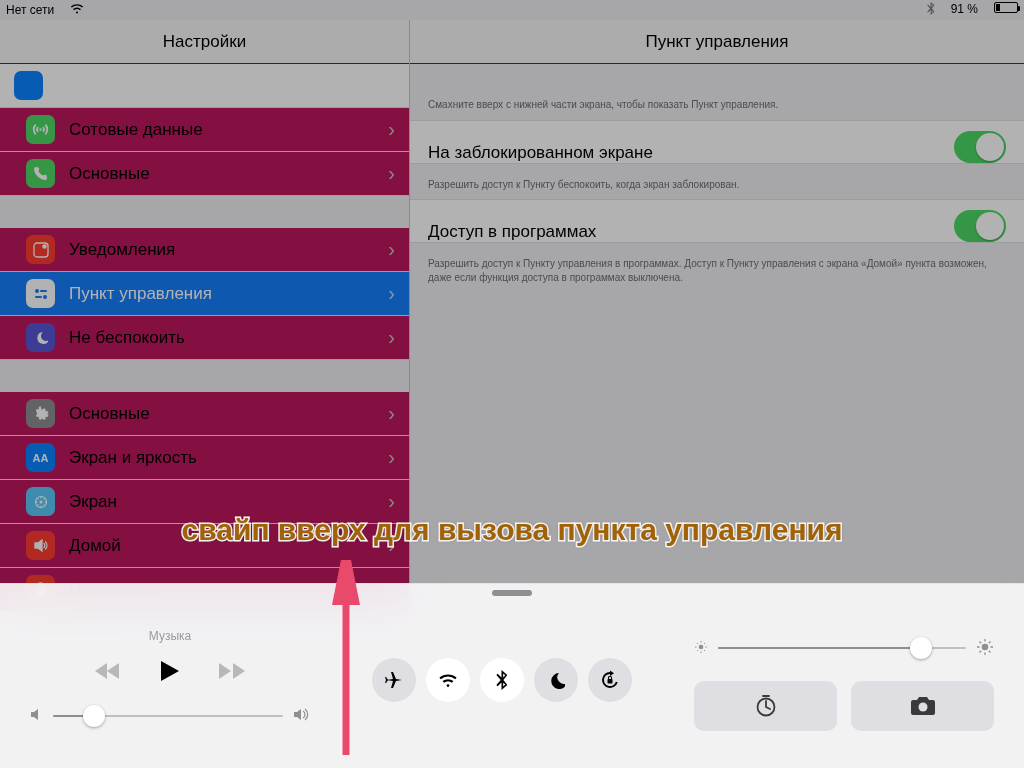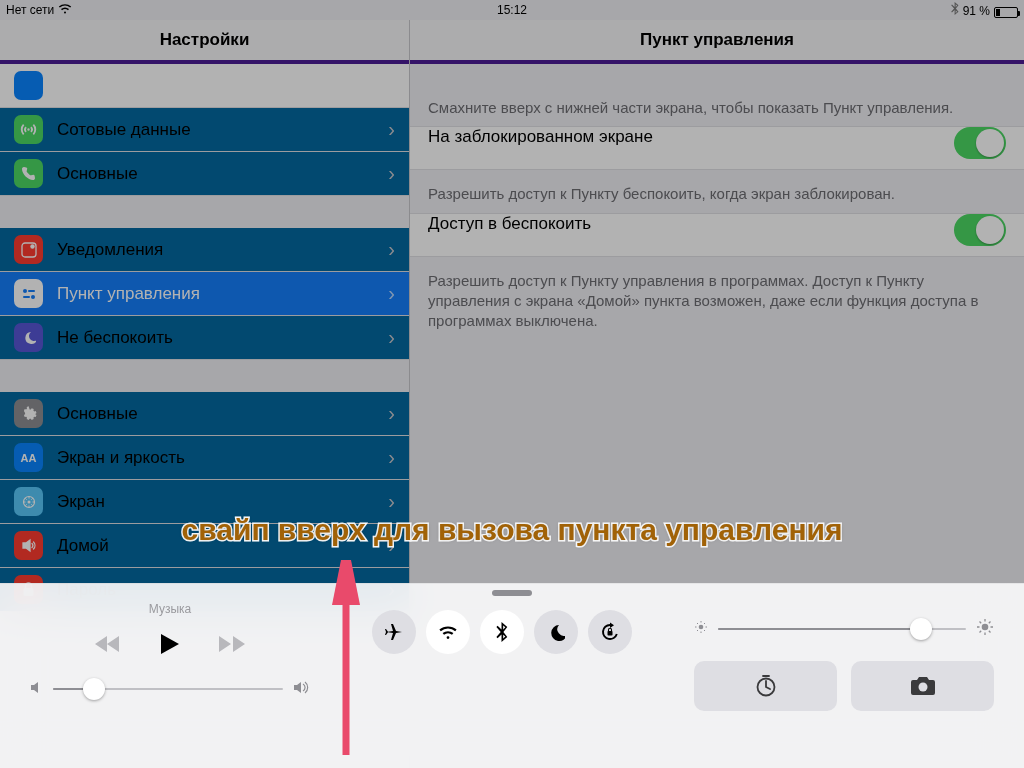--- a/index.html
+++ b/index.html
@@ -3,62 +3,62 @@
 <meta charset="utf-8">
 <style>
   * { box-sizing: border-box; margin: 0; padding: 0; font-family: -apple-system, "Helvetica Neue", Arial, sans-serif; }
   html, body { width: 1024px; height: 768px; overflow: hidden; background: #efeff4; }
 
   
   .statusbar { position: absolute; top: 0; left: 0; right: 0; height: 20px;
                display: flex; align-items: center; justify-content: space-between;
                padding: 0 6px; font-size: 12px; color: #000; z-index: 5; }
   .statusbar .center { position: absolute; left: 0; right: 0; text-align: center; font-weight: 500; }
-  .statusbar .left, .statusbar .right { display: flex; align-items: flex-end; gap: 4px; }
+  .statusbar .left, .statusbar .right { display: flex; align-items: flex-start; gap: 16px; }
   .wifi   { font-size: 12px; }
   .bt     { font-size: 12px; color: #7a7a7a; }
   .battery { display: inline-block; width: 24px; height: 11px; border: 1px solid #000; border-radius: 2px; position: relative; }
   .battery::after { content: ""; position: absolute; right: -3px; top: 3px; width: 2px; height: 5px; background:#000; border-radius: 0 1px 1px 0; }
   .battery .fill { position: absolute; left: 1px; top: 1px; bottom: 1px; width: 20%; background:#000; }
 
   
   .split { position: absolute; top: 20px; bottom: 0; left: 0; right: 0; display: flex; }
   .sidebar { width: 410px; border-right: 1px solid #c8c7cc; display: flex; flex-direction: column; background:#efeff4;}
   .detail  { flex: 1; background: #efeff4; }
 
   .hdr { height: 44px; display: flex; align-items: center; justify-content: center;
-         font-weight: 700; font-size: 17px; border-bottom: 4px solid #4c1d95; background: #f7f7f8; }
+         font-weight: 400; font-size: 17px; border-bottom: 1px solid #4c1d95; background: #f7f7f8; }
 
   .list   { overflow-y: auto; flex: 1; }
   .group  { margin-top: 0; }
   .group.spacer { height: 32px; }
-  .row { height: 44px; background: #0369a1; display: flex; align-items: center;
+  .row { height: 44px; background: #be185d; display: flex; align-items: center;
          padding: 0 14px 0 14px; border-bottom: 1px solid #e0e0e4; font-size: 17px; color:#000;}
   .row .icon { width: 29px; height: 29px; border-radius: 7px; margin-right: 14px;
-               display: flex; align-items: center; justify-content: center; color:#fff; font-size:15px; flex-shrink:0;}
+               display: flex; align-items: center; justify-content: center; color:#fff; font-size:15px; flex-shrink:0;margin-left:12px;}
   .row .chev { margin-left: auto; color:#c7c7cc; font-size:20px; }
   .row.selected { background: #157efb; color: #fff; }
   .row.selected .chev { color: rgba(255,255,255,.7); }
   .row.selected .icon { background:#fff !important; color:#157efb !important; }
   .placeholder { height:44px; background:#fff; border-bottom:1px solid #e0e0e4;
                  display:flex; align-items:center; padding-left:14px;}
   .placeholder .icon { width:29px; height:29px; border-radius:7px; background:#0a84ff;}
 
   
   .bg-green  { background:#4cd964; }
   .bg-red    { background:#ff3b30; }
   .bg-gray   { background:#8e8e93; }
   .bg-blue   { background:#0a84ff; }
   .bg-lblue  { background:#5ac8fa; }
   .bg-purple { background:#5856d6; }
 
   
   .detail-body { padding: 0; }
-  .hint { padding: 14px 18px 8px; font-size: 15px; color:#6d6d72; line-height:1.35; }
-  .d-row { background:#fff; height:44px; display:flex; align-items:flex-start; padding:0 18px;
+  .hint { padding: 14px 18px 8px; font-size: 10px; color:#6d6d72; line-height:1.35; }
+  .d-row { background:#fff; height:44px; display:flex; align-items:flex-end; padding:0 18px;
            font-size:17px; border-top:1px solid #e0e0e4; border-bottom:1px solid #e0e0e4;}
   .switch { margin-left:auto; width:52px; height:32px; border-radius:16px; background:#4cd964;
             position:relative; }
   .switch::after { content:""; position:absolute; right:2px; top:2px; width:28px; height:28px;
                    border-radius:50%; background:#fff; box-shadow:0 1px 2px rgba(0,0,0,.3); }
 
   
   .dim { position:absolute; inset:0; background:rgba(0,0,0,0.30); z-index:8; }
 
   
@@ -68,21 +68,21 @@
                 text-shadow:0 0 4px rgba(0,0,0,.2); }
   .arrow { position:absolute; left:326px; top:560px; z-index:20; }
 
   
   .cc { position:absolute; left:0; right:0; bottom:0; height:185px; z-index:15;
         background:rgba(248,248,250,.92); backdrop-filter:blur(20px);
         border-top:1px solid rgba(0,0,0,.05); }
   .grabber { position:absolute; top:6px; left:50%; transform:translateX(-50%);
              width:40px; height:6px; border-radius:3px; background:#8e8e93; }
   .cc-grid { position:absolute; inset:18px 30px 18px 30px; display:flex; gap:30px; }
-  .cc-col  { display:flex; flex-direction:column; }
+  .cc-col  { display:flex; flex-direction:column; justify-content:center; }
   .col-media   { width:280px; text-align:center; }
   .col-toggles { flex:1; }
   .col-right   { width:300px; }
 
   .music-lbl { font-size:12px; color:#9a9a9e; margin-bottom:18px; }
   .transport { display:flex; align-items:center; justify-content:center; gap:40px; font-size:20px; }
   .transport .skip { color:#b8b8bc; }
   .vol-row { display:flex; align-items:center; gap:10px; margin-top:22px; }
   .vol-row .sp { color:#8e8e93; font-size:14px; }
   .slider  { flex:1; height:2px; background:#c0c0c4; position:relative; border-radius:1px;}
@@ -112,21 +112,20 @@
 
 <div class="statusbar">
   <div class="left">
     <span>Нет сети</span>
     <span class="wifi">
       <svg width="14" height="10" viewBox="0 0 14 10">
           <path d="M7 9.5a1 1 0 100-2 1 1 0 000 2zm-3-3.3a5 5 0 016 0l1-1.2a6.6 6.6 0 00-8 0l1 1.2zm-2.2-2.6a8.4 8.4 0 0110.4 0l1-1.2a10 10 0 00-12.4 0l1 1.2z" fill="#000"></path>
         </svg>
     </span>
   </div>
-  <div class="center">15:12</div>
   <div class="right">
     <span class="bt">
       <svg width="8" height="13" viewBox="0 0 8 13">
           <path d="M3.6 0v5.1L1 2.5l-.8.8L3.1 6.5.2 9.7l.8.8 2.6-2.6V13l3.9-3.3L4.9 6.5l2.6-3.2L3.6 0zm1.1 2.3l1.4 1.2-1.4 1.6V2.3zm0 6.3l1.4 1.1-1.4 1.2V8.6z" fill="#7a7a7a"></path>
         </svg>
     </span>
     <span>91 %</span>
     <span class="battery">
         <span class="fill"></span>
       </span>
@@ -248,21 +247,21 @@
   <div class="detail">
     <div class="hdr">Пункт управления</div>
     <div class="detail-body">
       <div class="hint" style="padding-top:34px;">Смахните вверх с нижней части экрана, чтобы показать Пункт управления.</div>
       <div class="d-row">
         <span>На заблокированном экране</span>
         <span class="switch"></span>
       </div>
       <div class="hint">Разрешить доступ к Пункту беспокоить, когда экран заблокирован.</div>
       <div class="d-row">
-        <span>Доступ в беспокоить</span>
+        <span>Доступ в программах</span>
         <span class="switch"></span>
       </div>
       <div class="hint">Разрешить доступ к Пункту управления в программах. Доступ к Пункту управления с экрана «Домой» пункта возможен, даже если функция доступа в программах выключена.</div>
     </div>
   </div>
 </div>
 
 <div class="dim"></div>
 
 <div class="annotation">свайп вверх для вызова пункта управления</div>

